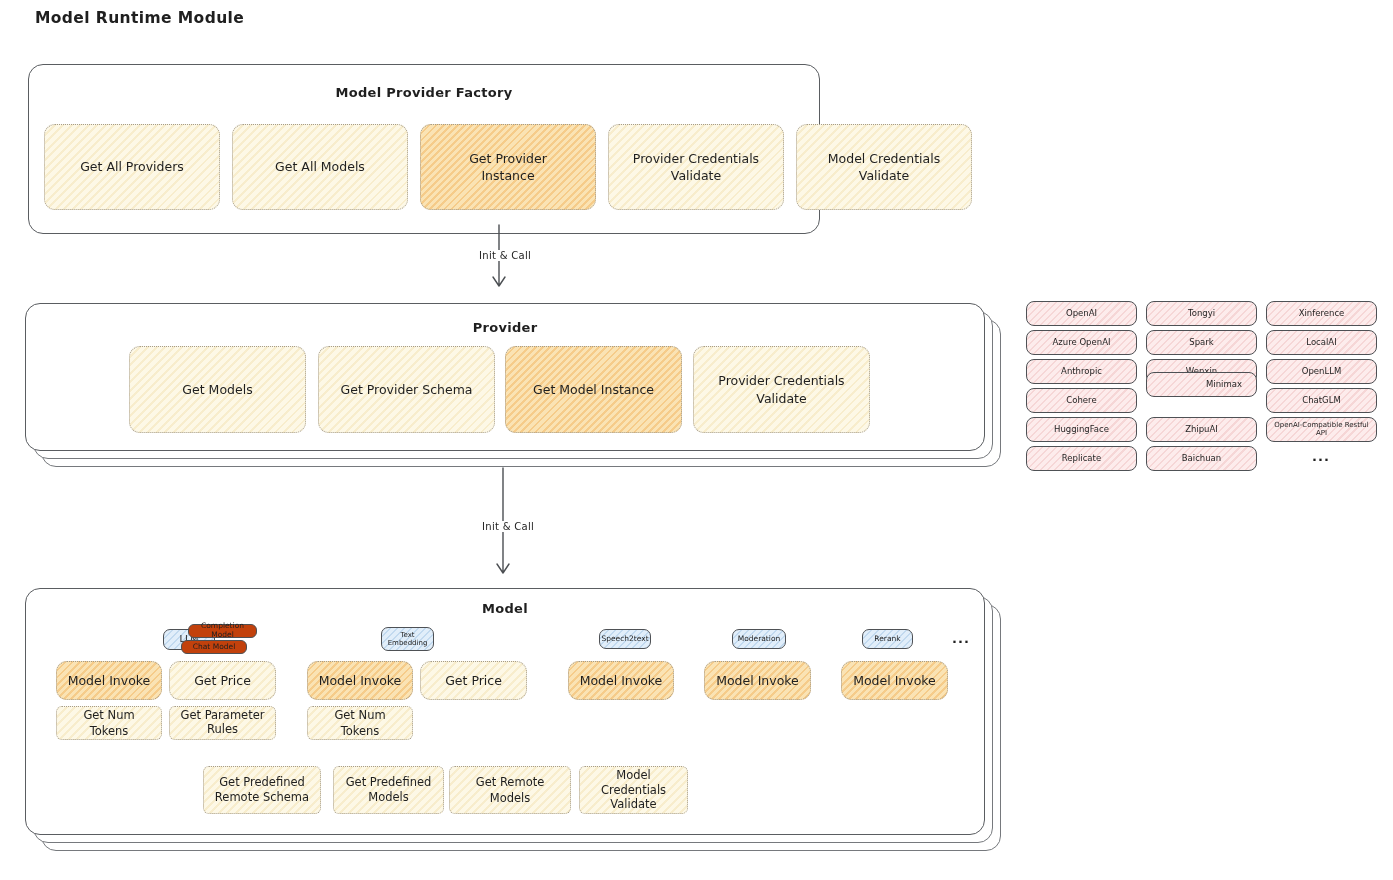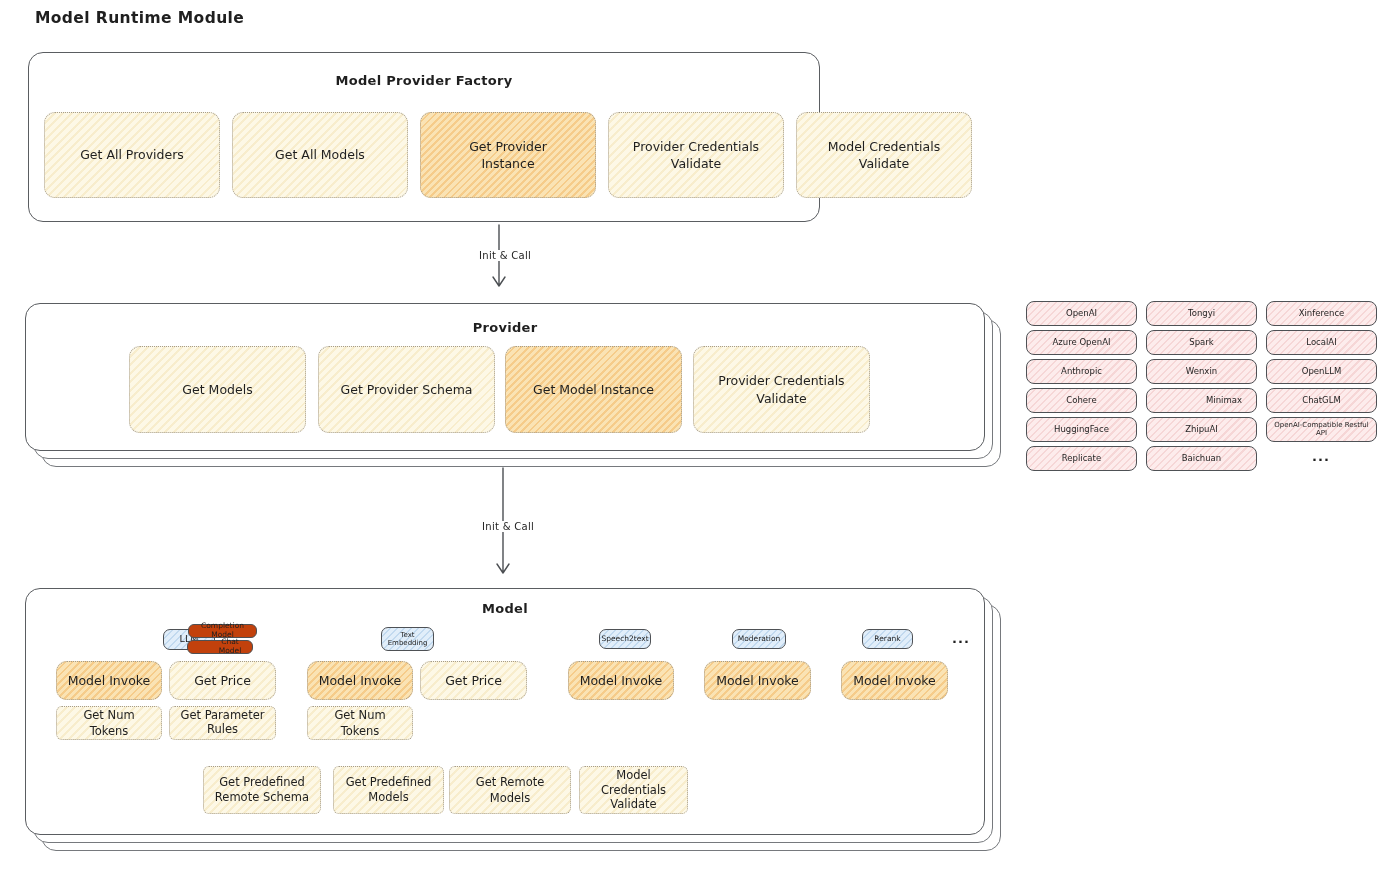--- a/index.html
+++ b/index.html
@@ -59,21 +59,21 @@
   .row2, .row-bottom { font-size:11.5px;border-radius:6px; }
   .act { font-size:12.5px; }
 </style>
 </head>
 <body>
 
 <div class="canvas">
 
   <div class="page-title">Model Runtime Module</div>
 
-  <section class="panel" style="left:28px; top:52px; width:792px; height:170px;">
+  <section class="panel" style="left:28px; top:64px; width:792px; height:170px;">
     <div class="panel-title" style="top:20px;">Model Provider Factory</div>
     <div class="node cream" style="left:15px; top:59px; width:176px; height:86px;">
       <span>Get All Providers</span>
     </div>
     <div class="node cream" style="left:203px; top:59px; width:176px; height:86px;">
       <span>Get All Models</span>
     </div>
     <div class="node hl" style="left:391px; top:59px; width:176px; height:86px;">
       <span style="max-width:105px;">Get Provider Instance</span>
     </div>
@@ -113,21 +113,21 @@
   <div class="pink-cell" style="left:1026px; top:301px;">OpenAI</div>
   <div class="pink-cell" style="left:1146px; top:301px;">Tongyi</div>
   <div class="pink-cell" style="left:1266px; top:301px;">Xinference</div>
   <div class="pink-cell" style="left:1026px; top:330px;">Azure OpenAI</div>
   <div class="pink-cell" style="left:1146px; top:330px;">Spark</div>
   <div class="pink-cell" style="left:1266px; top:330px;">LocalAI</div>
   <div class="pink-cell" style="left:1026px; top:359px;">Anthropic</div>
   <div class="pink-cell" style="left:1146px; top:359px;">Wenxin</div>
   <div class="pink-cell" style="left:1266px; top:359px;">OpenLLM</div>
   <div class="pink-cell" style="left:1026px; top:388px;">Cohere</div>
-  <div class="pink-cell" style="left:1146px; top:388px;padding-left:48px;">Minimax</div>
+  <div class="pink-cell" style="left:1146px; top:372px;padding-left:48px;">Minimax</div>
   <div class="pink-cell" style="left:1266px; top:388px;">ChatGLM</div>
   <div class="pink-cell" style="left:1026px; top:417px;">HuggingFace</div>
   <div class="pink-cell" style="left:1146px; top:417px;">ZhipuAI</div>
   <div class="pink-cell small" style="left:1266px; top:417px;">OpenAI-Compatible Restful API</div>
   <div class="pink-cell" style="left:1026px; top:446px;">Replicate</div>
   <div class="pink-cell" style="left:1146px; top:446px;">Baichuan</div>
   <div class="dots" style="left:1312px; top:449px;">...</div>
 
   <div class="arrow-wrap" style="left:492px; top:467px;">
     <svg width="22" height="114" viewBox="0 0 22 114">
@@ -136,21 +136,21 @@
   </div>
   <div class="arrow-label" style="left:478px; top:521px;">Init &amp; Call</div>
 
   <div class="stack" style="left:41px; top:604px; width:960px; height:247px;"></div>
   <div class="stack" style="left:33px; top:596px; width:960px; height:247px;"></div>
   <section class="panel" style="left:25px; top:588px; width:960px; height:247px;">
     <div class="panel-title" style="top:12px;">Model</div>
 
     <div class="tab blue llm" style="left:105px; top:40px; width:52px; height:21px;margin-left:32px;">LLM</div>
     <div class="tab white" style="left:162px; top:35px; width:69px; height:14px;">Completion Model</div>
-    <div class="tab white" style="left:161px; top:51px; width:66px; height:14px;padding-left:22px;">Chat Model</div>
+    <div class="tab white" style="left:155px; top:51px; width:66px; height:14px;">Chat Model</div>
     <div class="tab blue" style="left:355px; top:38px; width:53px; height:24px; font-size:7px;">Text Embedding</div>
     <div class="tab blue" style="left:573px; top:40px; width:52px; height:20px;">Speech2text</div>
     <div class="tab blue" style="left:706px; top:40px; width:54px; height:20px;">Moderation</div>
     <div class="tab blue" style="left:836px; top:40px; width:51px; height:20px;">Rerank</div>
     <div class="dots" style="left:926px; top:42px;">...</div>
 
     <div class="node hl act" style="left:30px; top:72px; width:106px; height:39px;">Model Invoke</div>
     <div class="node cream act" style="left:143px; top:72px; width:107px; height:39px;">Get Price</div>
     <div class="node hl act" style="left:281px; top:72px; width:106px; height:39px;">Model Invoke</div>
     <div class="node cream act" style="left:394px; top:72px; width:107px; height:39px;">Get Price</div>

